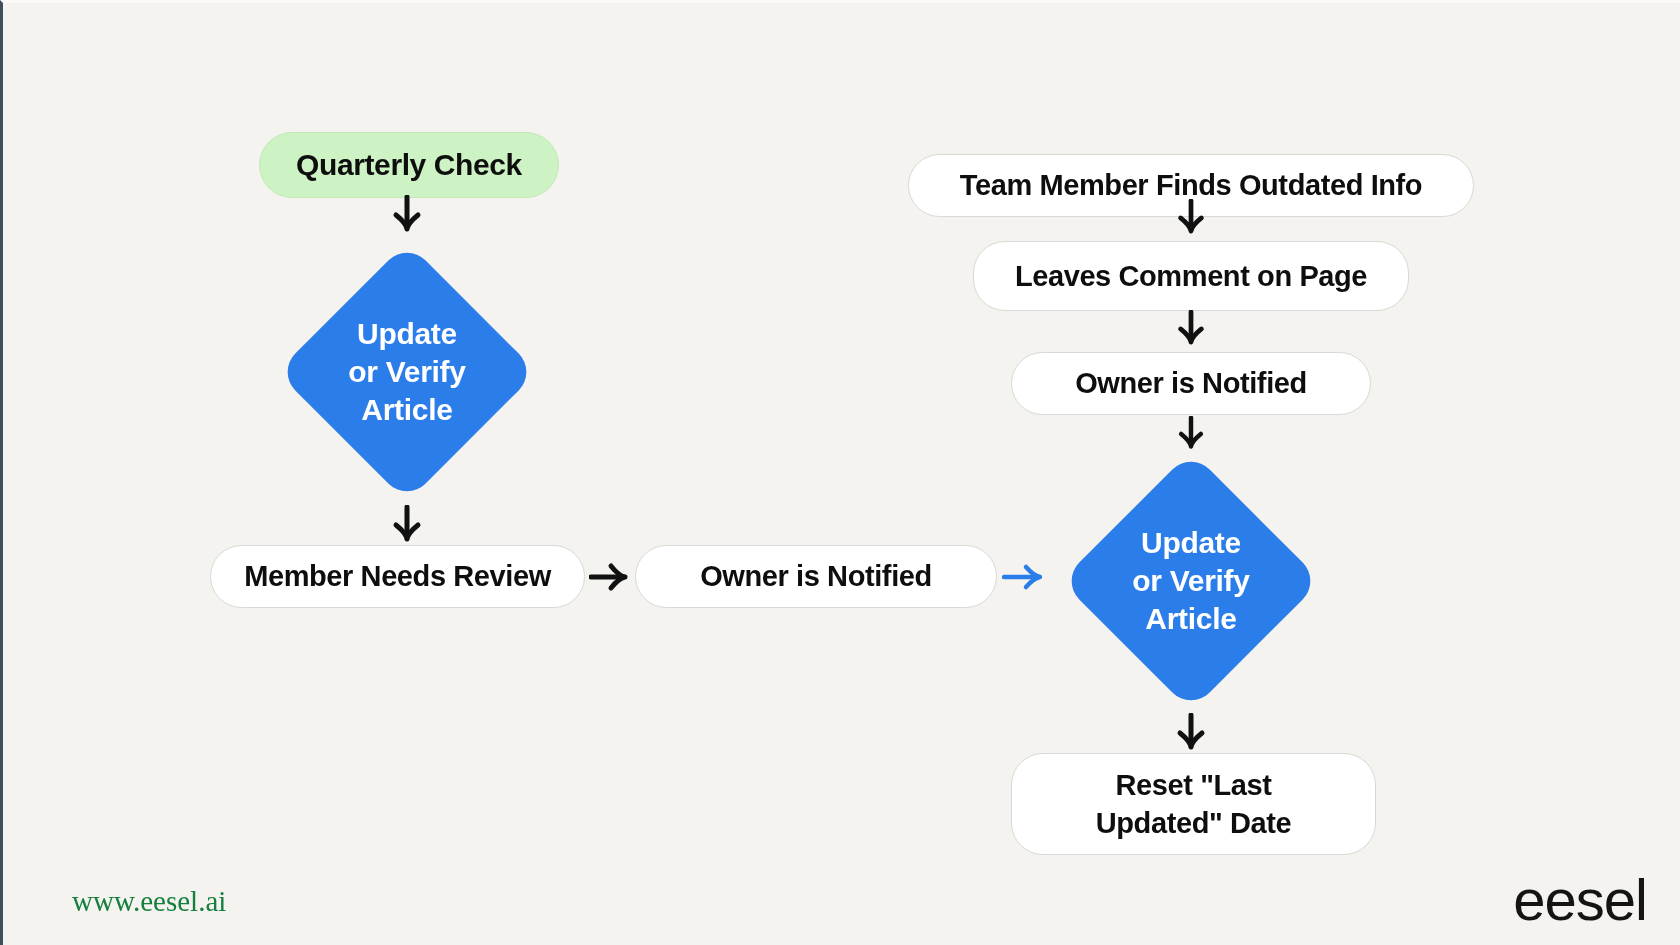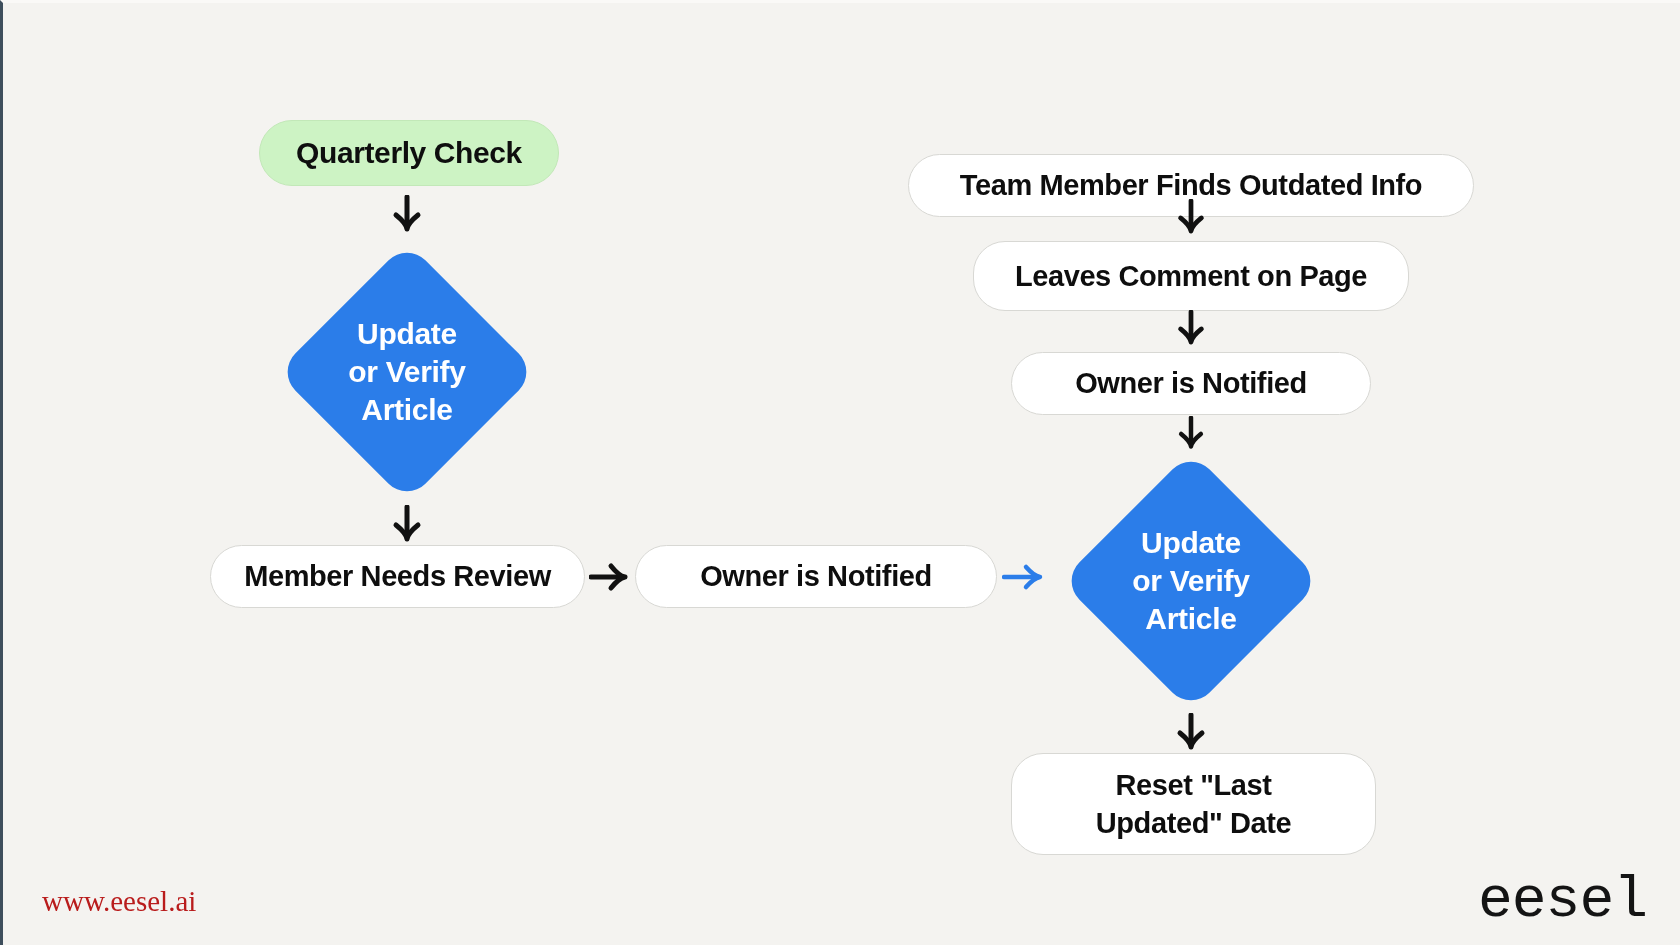--- a/index.html
+++ b/index.html
@@ -26,20 +26,21 @@
     font-size: 29px;
     letter-spacing: -0.4px;
     color: #0e0e0e;
     text-align: center;
   }
   .node.start {
     background: var(--start-green, #cdf3c4);
     border: 1px solid #c2e8b8;
     border-radius: 33px;
     font-size: 30px;
+    margin-top: 12px;
   }
   .node.multiline { flex-direction: column; line-height: 38px; }
   .diamond {
     position: absolute;
     width: 184px;
     height: 184px;
     background: var(--accent-blue, #2b7de9);
     border-radius: 26px;
     transform: rotate(45deg);
   }
@@ -56,31 +57,31 @@
     font-size: 30px;
     line-height: 38px;
     letter-spacing: -0.3px;
     text-align: center;
   }
   .arrow { position: absolute; color: var(--arrow-black, #111111); }
   .arrow.blue { color: var(--accent-blue, #2b7de9); }
   .arrow svg { display: block; }
   .footer-url {
     position: absolute;
-    left: 39px;
+    left: 69px;
     top: 882px;
     font-family: "Liberation Serif", serif;
     font-size: 29px;
-    color: #b91c1c;
+    color: #15803d;
   }
   .brand-logo {
     position: absolute;
     right: 33px;
     bottom: 12px;
-    font-family: Liberation Mono, monospace;
+    font-family: Liberation Sans, sans-serif;
     font-size: 58px;
     color: #141414;
     letter-spacing: -1px;
   }
 </style>
 </head>
 <body>
 
 <div class="node start" style="left:256px; top:117px; width:300px; height:66px;">Quarterly Check</div>
 

